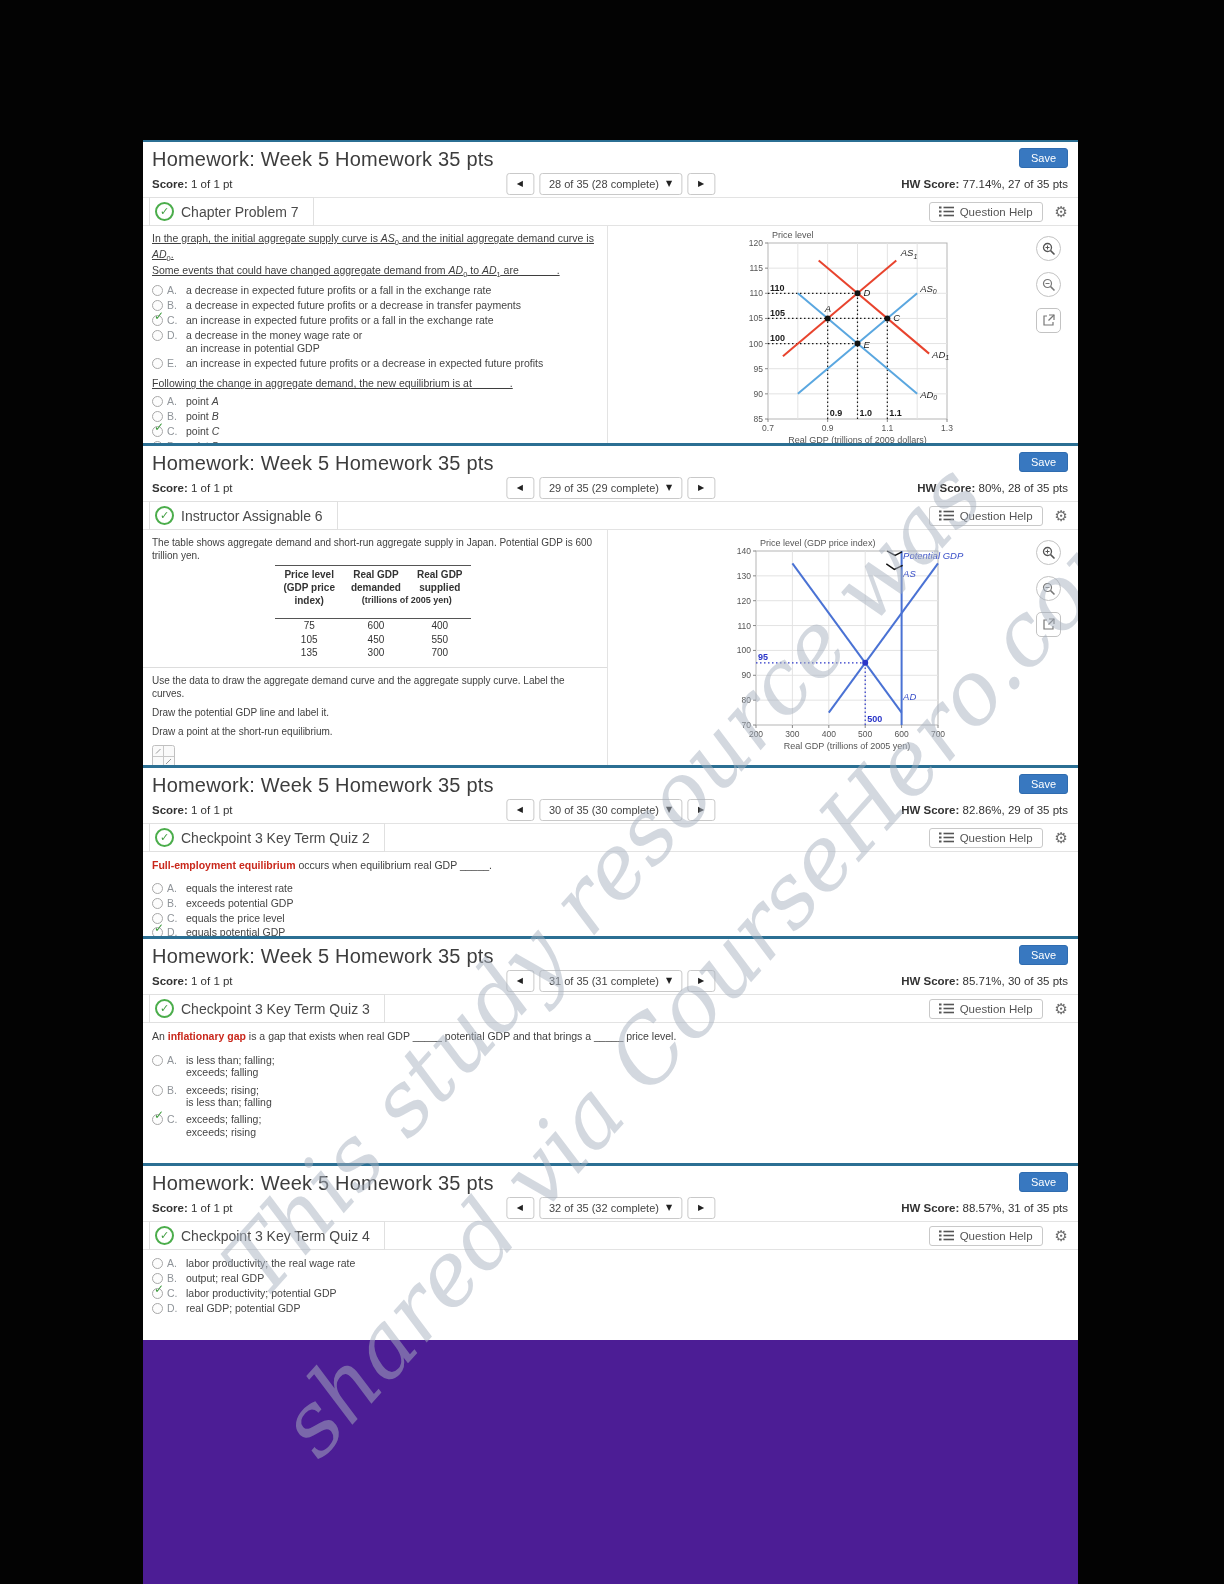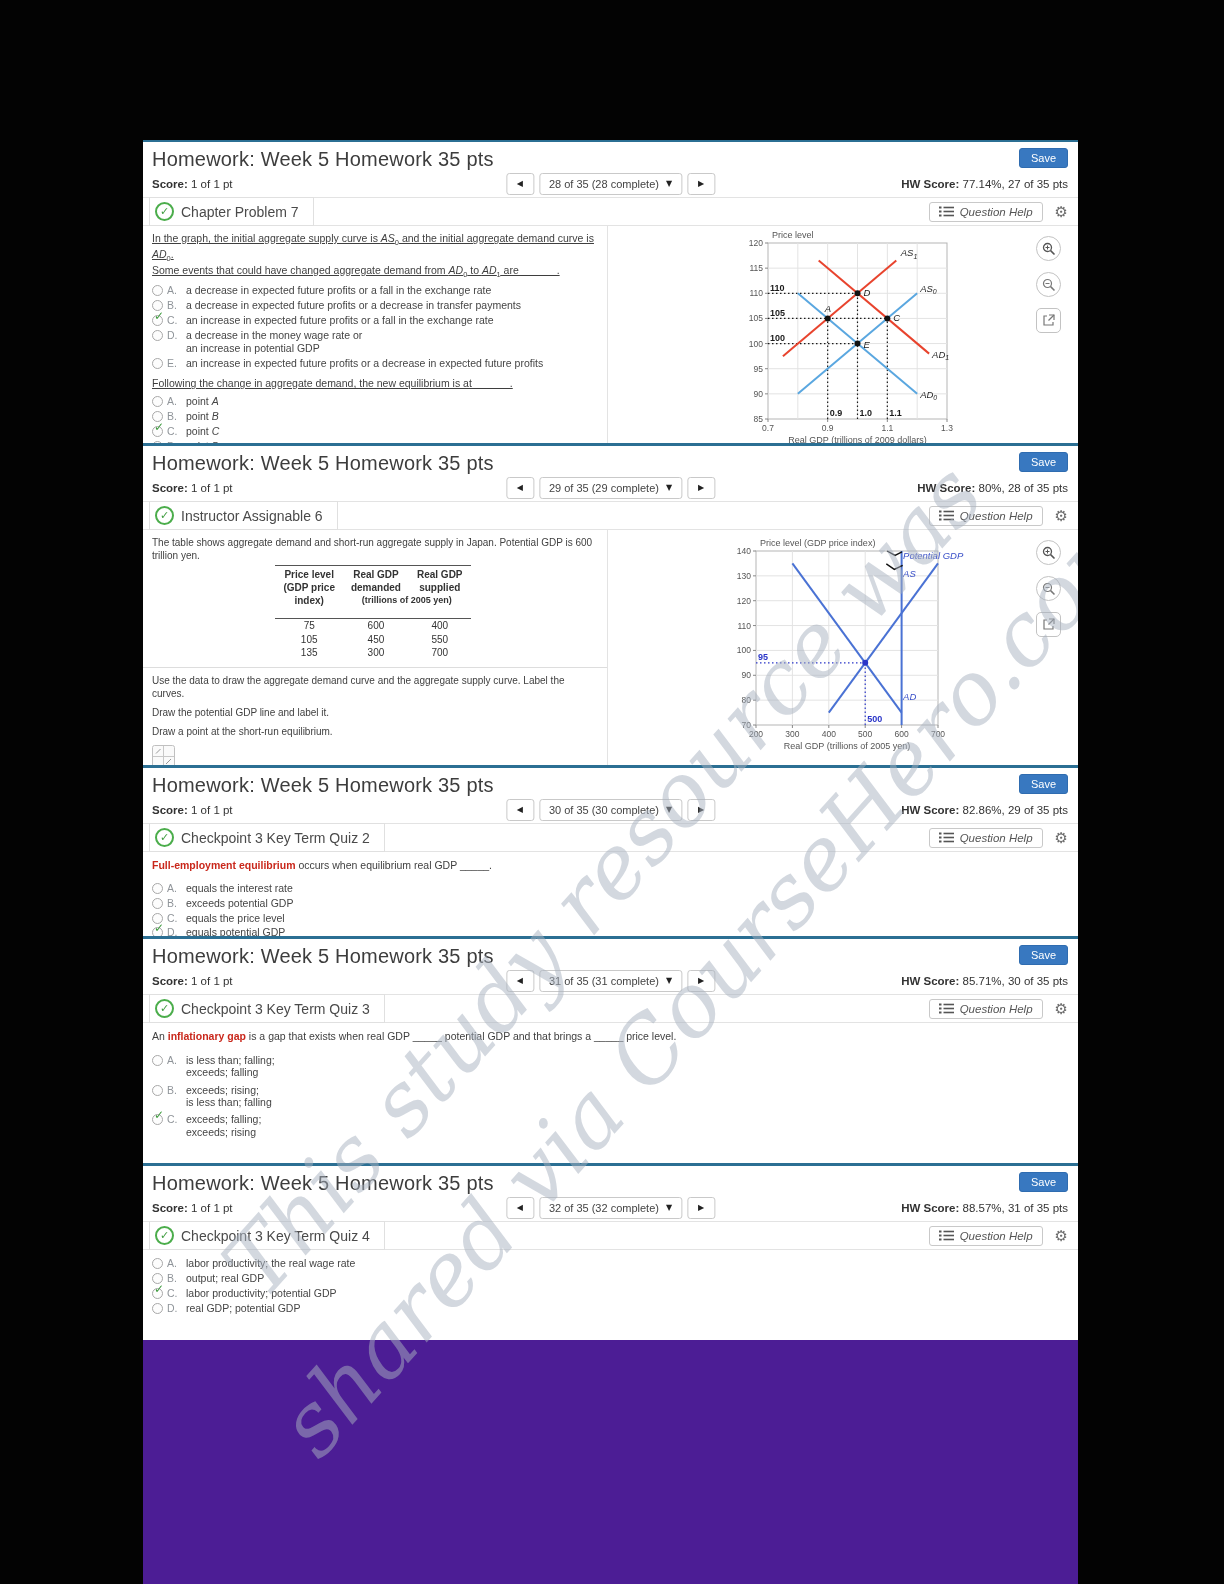--- a/index.html
+++ b/index.html
@@ -19,21 +19,21 @@
   .glyph { font-family:"DejaVu Sans",sans-serif; }
   .caret { font-size:8px; color:#222; }
   .hw-score { margin-left:auto; font-size:11.5px; color:#333; }
 
   .prob-row { display:flex; align-items:center; border-top:1px solid #e3e3e3; border-bottom:1px solid #e3e3e3; padding:0 10px 0 6px; height:29px; }
   .prob-tab { display:flex; align-items:center; gap:7px; border:1px solid #e0e0e0; background:#fff; height:29px; padding:0 14px 0 5px; }
   .done-circle { width:19px; height:19px; border:2px solid #4bad4b; border-radius:50%; display:flex; align-items:center; justify-content:center; background:#fff; }
   .done-circle .chk { color:#3f9c3f; font-size:11px; font-weight:bold; }
   .prob-name { font-size:14px; color:#4a4a4a; }
   .prob-right { margin-left:auto; display:flex; align-items:center; gap:12px; }
-  .qhelp-btn { display:flex; align-items:center; gap:6px; border:1px solid #c9c9c9; border-radius:3px; background:#fff; padding:3px 9px; font-size:11.5px; color:#555; cursor:pointer; font-family:inherit;font-style:italic; }
+  .qhelp-btn { display:flex; align-items:center; gap:6px; border:1px solid #c9c9c9; border-radius:3px; background:#fff; padding:3px 9px; font-size:11.5px; color:#555; cursor:pointer; font-family:inherit; }
   .gear { font-size:15px; color:#6b6b6b; cursor:pointer; }
 
   .content { position:relative; display:flex; align-items:stretch; }
   .col-left { width:465px; border-right:1px solid #e3e3e3; padding:6px 13px 0 9px; color:#3f3f3f; }
   .col-right { flex:1; position:relative; }
 
   .q { font-size:10.5px; line-height:1.32; color:#3f3f3f; }
   .opt { display:flex; align-items:flex-start; margin-bottom:1px; font-size:10.5px; line-height:1.32; color:#454545; }
   .radio-wrap { position:relative; width:15px; flex:none; margin-top:1px; }
   .radio { display:block; width:11px; height:11px; border:1px solid #a8a8a8; border-radius:50%; background:#fdfdfd; }

